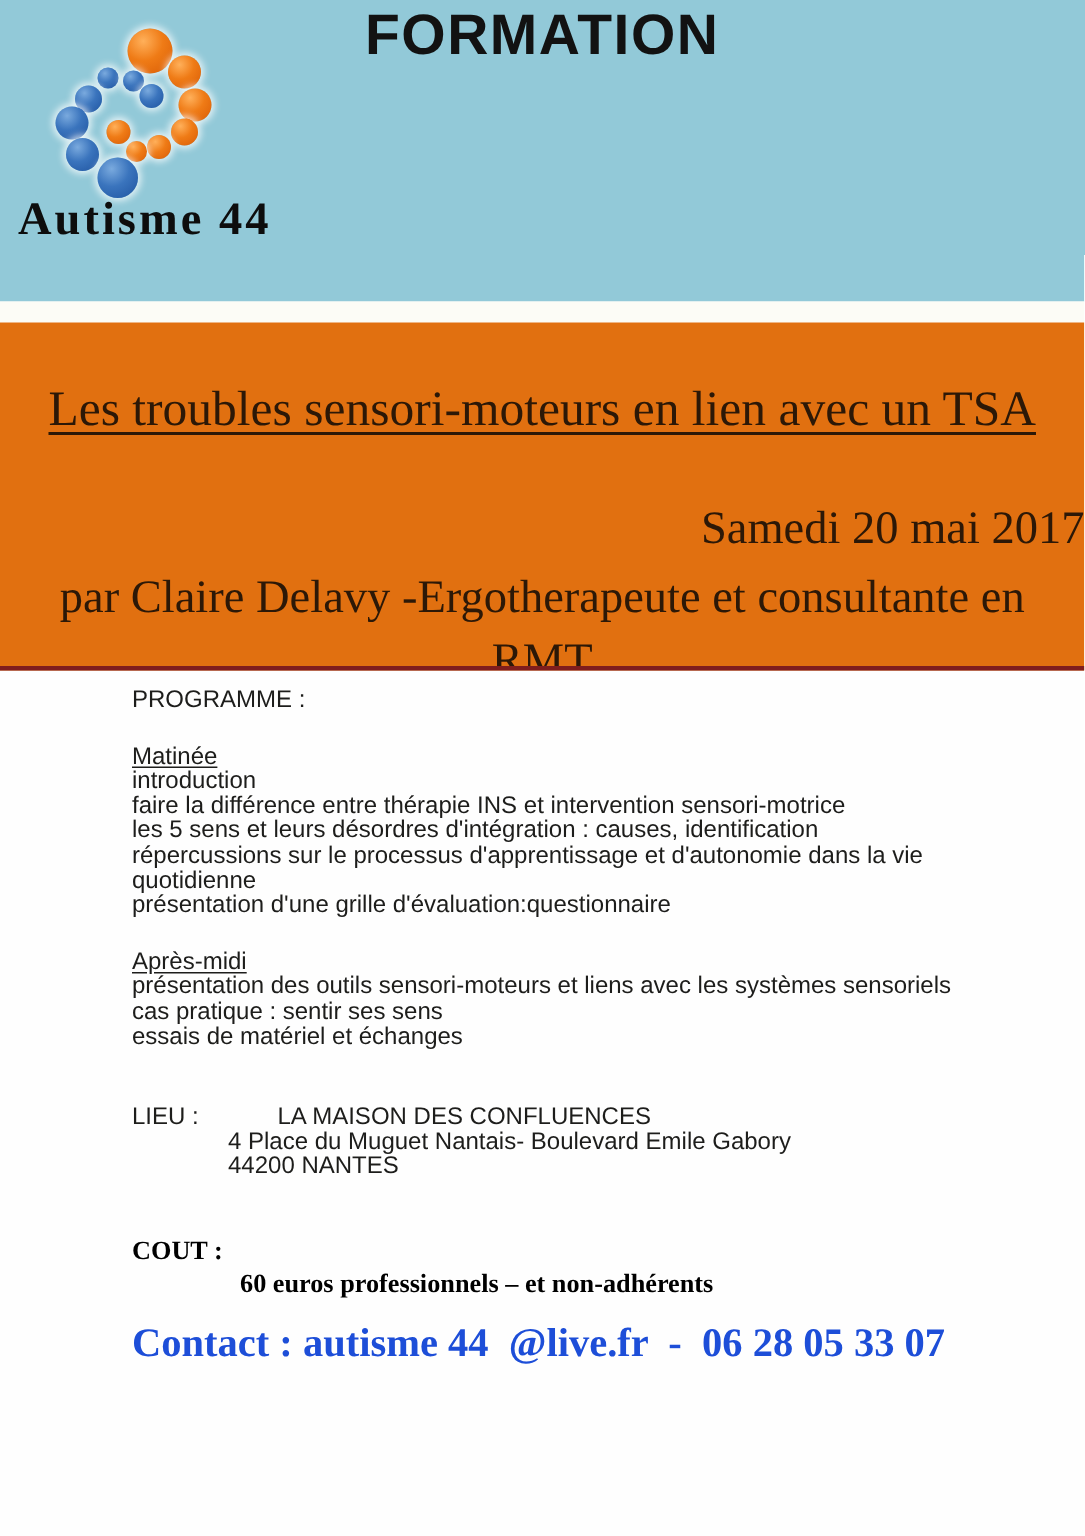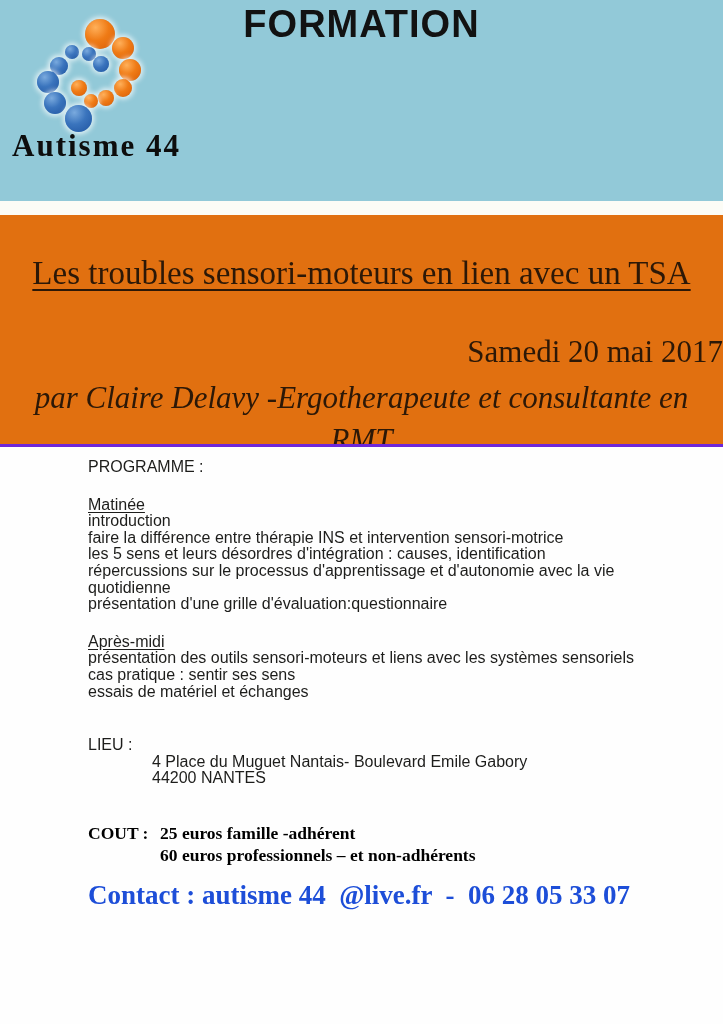--- a/index.html
+++ b/index.html
@@ -46,21 +46,21 @@
   
   .divider-strip{
     position:absolute;left:0;top:201px;width:723px;height:14px;
     background:#fcfcf6;
   }
 
   
   .banner{
     position:absolute;left:0;top:215px;width:723px;height:229px;
     background:#e17010;
-    border-bottom:3px solid #6d28d9;
+    border-bottom:3px solid #7f1d1d;
     font-family:"Liberation Serif", serif;
     color:#2c1807;
     overflow:hidden;
   }
   .banner-title{
     position:absolute;top:40px;left:0;width:723px;
     text-align:center;
     font-size:33px;
     text-decoration:underline;
     text-decoration-thickness:2px;
@@ -69,21 +69,20 @@
   .banner-date{
     position:absolute;top:119px;left:0;width:723px;
     text-align:right;
     font-size:31px;
   }
   .banner-speaker{
     position:absolute;top:162px;left:0;width:723px;
     text-align:center;
     font-size:31px;
     line-height:42px;
-    font-style:italic;
   }
 
   
   .content{
     position:absolute;left:88px;top:447px;width:575px;
     font-size:16px;
     line-height:16.6px;
     color:#1d1d1b;
   }
   .programme-heading{margin-top:12px;}
@@ -166,46 +165,46 @@
   <div class="content">
 
     <div class="programme-heading">PROGRAMME :</div>
 
     <div>
       <span class="section-title">Matinée</span>
       <ul class="prog-list">
         <li>introduction</li>
         <li>faire la différence entre thérapie INS et intervention sensori-motrice</li>
         <li>les 5 sens et leurs désordres d'intégration : causes, identification</li>
-        <li>répercussions sur le processus d'apprentissage et d'autonomie avec la vie quotidienne</li>
+        <li>répercussions sur le processus d'apprentissage et d'autonomie dans la vie quotidienne</li>
         <li>présentation d'une grille d'évaluation:questionnaire</li>
       </ul>
     </div>
 
     <div>
       <span class="section-title">Après-midi</span>
       <ul class="prog-list">
         <li>présentation des outils sensori-moteurs et liens avec les systèmes sensoriels</li>
         <li>cas pratique : sentir ses sens</li>
         <li>essais de matériel et échanges</li>
       </ul>
     </div>
 
     <div class="venue-block">
       <div class="venue-line1">
         <span class="venue-label">LIEU :</span>
+        <span>LA MAISON DES CONFLUENCES</span>
       </div>
       <div class="venue-indent">4 Place du Muguet Nantais- Boulevard Emile Gabory</div>
       <div class="venue-indent">44200 NANTES</div>
     </div>
 
     <div class="cost-block">
       <div class="cost-line1">
         <span class="cost-label">COUT :</span>
-        <span>25 euros famille -adhérent</span>
       </div>
       <div class="cost-indent">60 euros professionnels – et non-adhérents</div>
     </div>
 
     <div class="contact-line">Contact : autisme 44  @live.fr  -  06 28 05 33 07</div>
 
   </div>
 
 </div>
 

